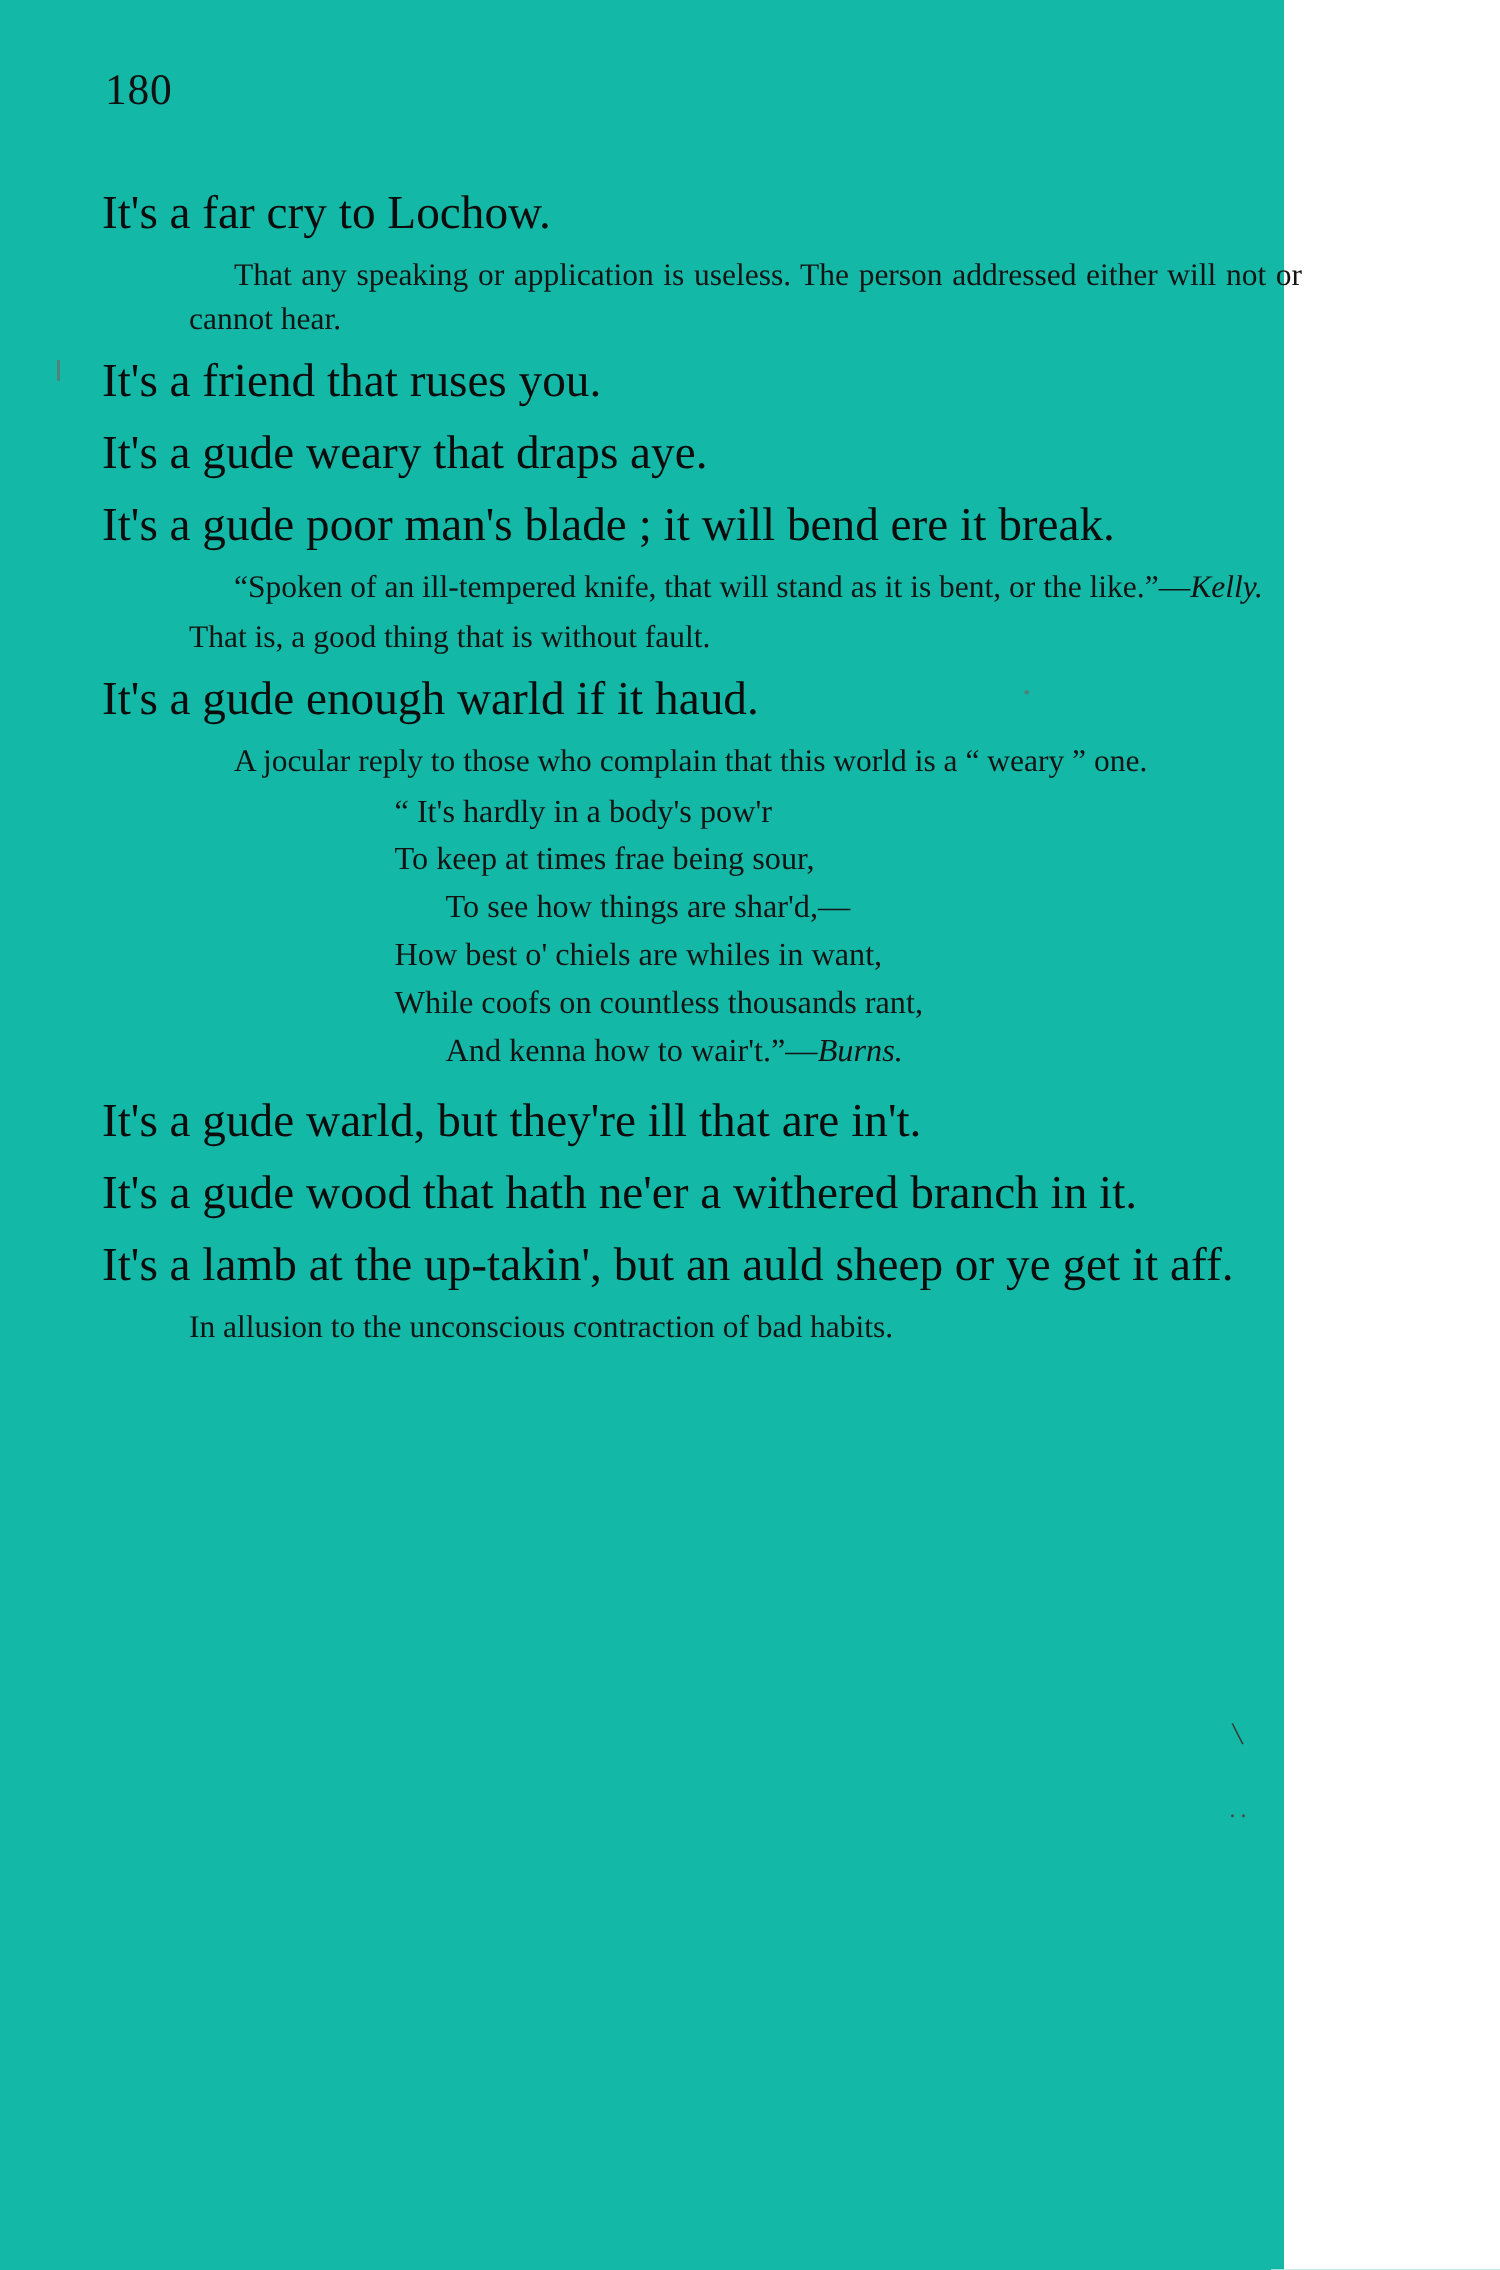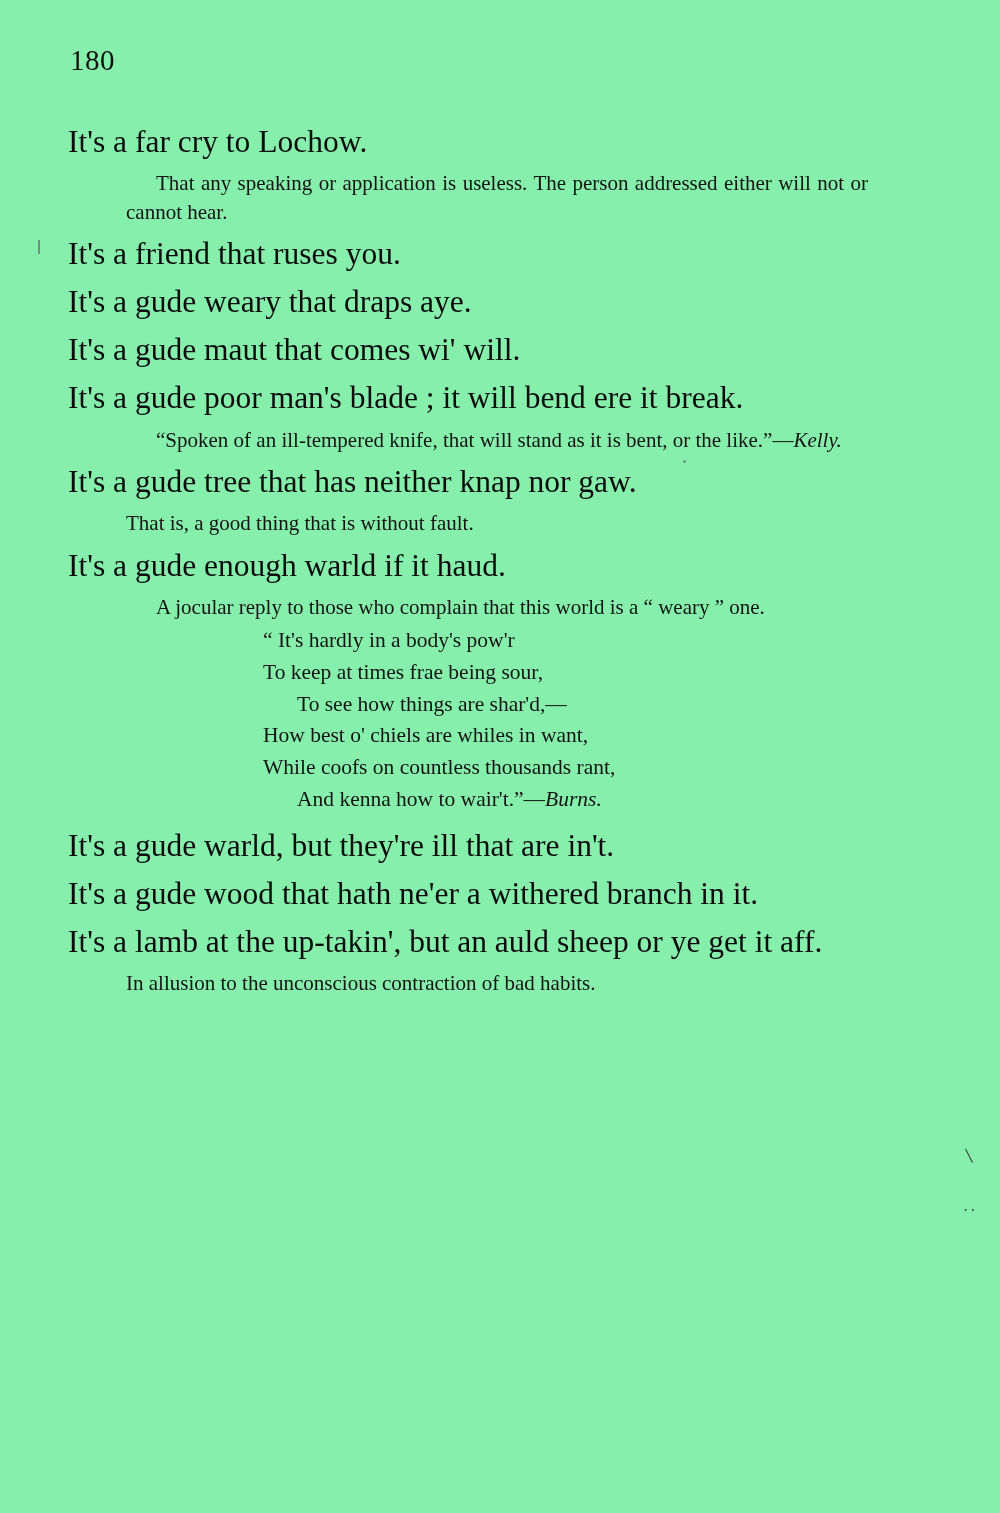--- a/index.html
+++ b/index.html
@@ -11,23 +11,23 @@
     width: 1000px;
     height: 1513px;
     position: relative;
     font-family: "Liberation Serif", serif;
     color: #0d0d0d;
     overflow: hidden;
   }
   .page {
     position: absolute;
     left: 0; top: 0;
-    width: 1000px;
+    width: 856px;
     height: 1513px;
-    background: #86efac;
+    background: #14b8a6;
   }
   .header {
     position: absolute;
     left: 70px;
     top: 44px;
     width: 790px;
     display: flex;
     align-items: baseline;
   }
   .folio {
@@ -143,38 +143,30 @@
           <span class="hang">It's a friend that ruses you.</span>
         </p>
     </div>
 
     <div>
       <p class="proverb">
           <span class="hang">It's a gude weary that draps aye.</span>
         </p>
     </div>
 
-    <div>
-      <p class="proverb">
-          <span class="hang">It's a gude maut that comes wi' will.</span>
-        </p>
-    </div>
 
     <div>
       <p class="proverb">
           <span class="hang">It's a gude poor man's blade ; it will bend ere it break.</span>
         </p>
       <p class="note"><span>“Spoken of an ill-tempered knife, that will stand as it is bent, or the like.”—</span><i>Kelly.</i></p>
     </div>
 
 
     <div>
-      <p class="proverb">
-          <span class="hang">It's a gude tree that has neither knap nor gaw.</span>
-        </p>
       <p class="note no-indent">That is, a good thing that is without fault.</p>
     </div>
 
     <div>
       <p class="proverb">
           <span class="hang">It's a gude enough warld if it haud.</span>
         </p>
       <p class="note">A jocular reply to those who complain that this world is a “ weary ” one.</p>
     </div>
 

